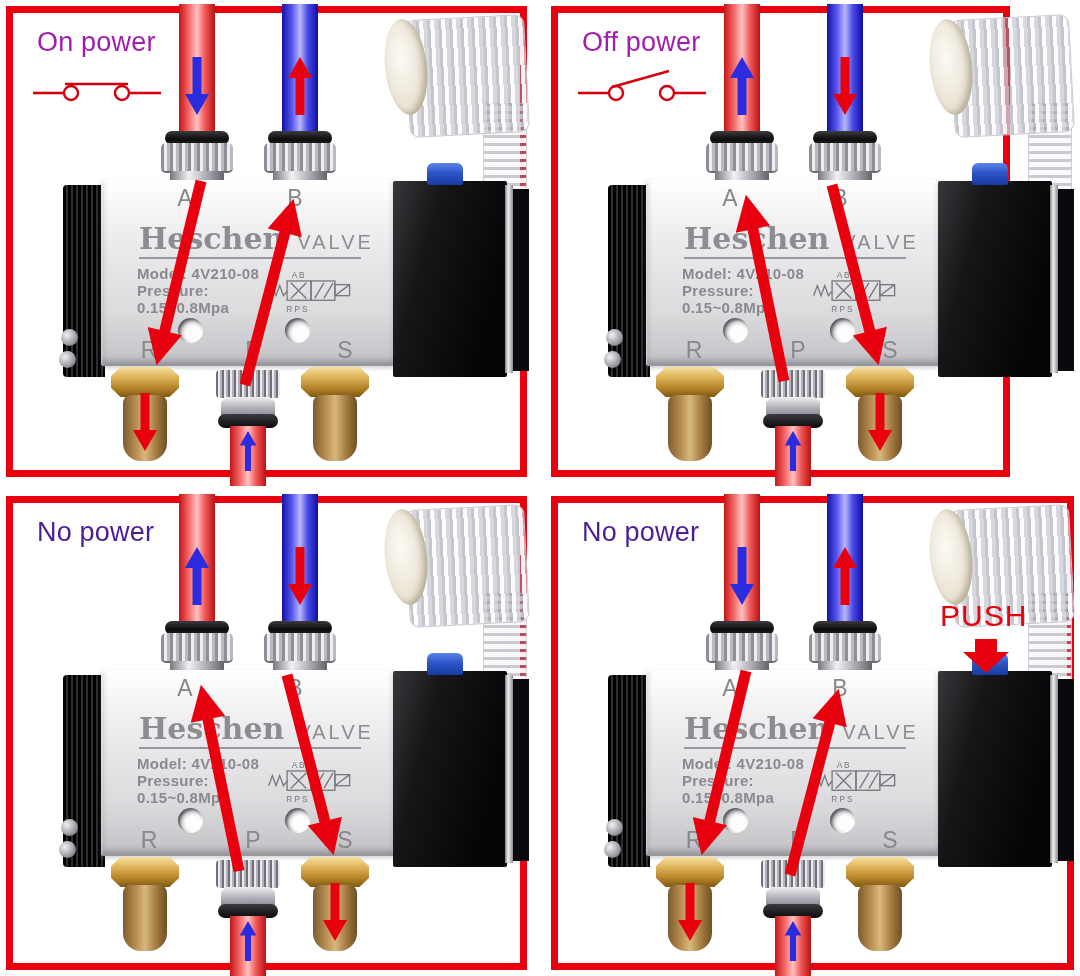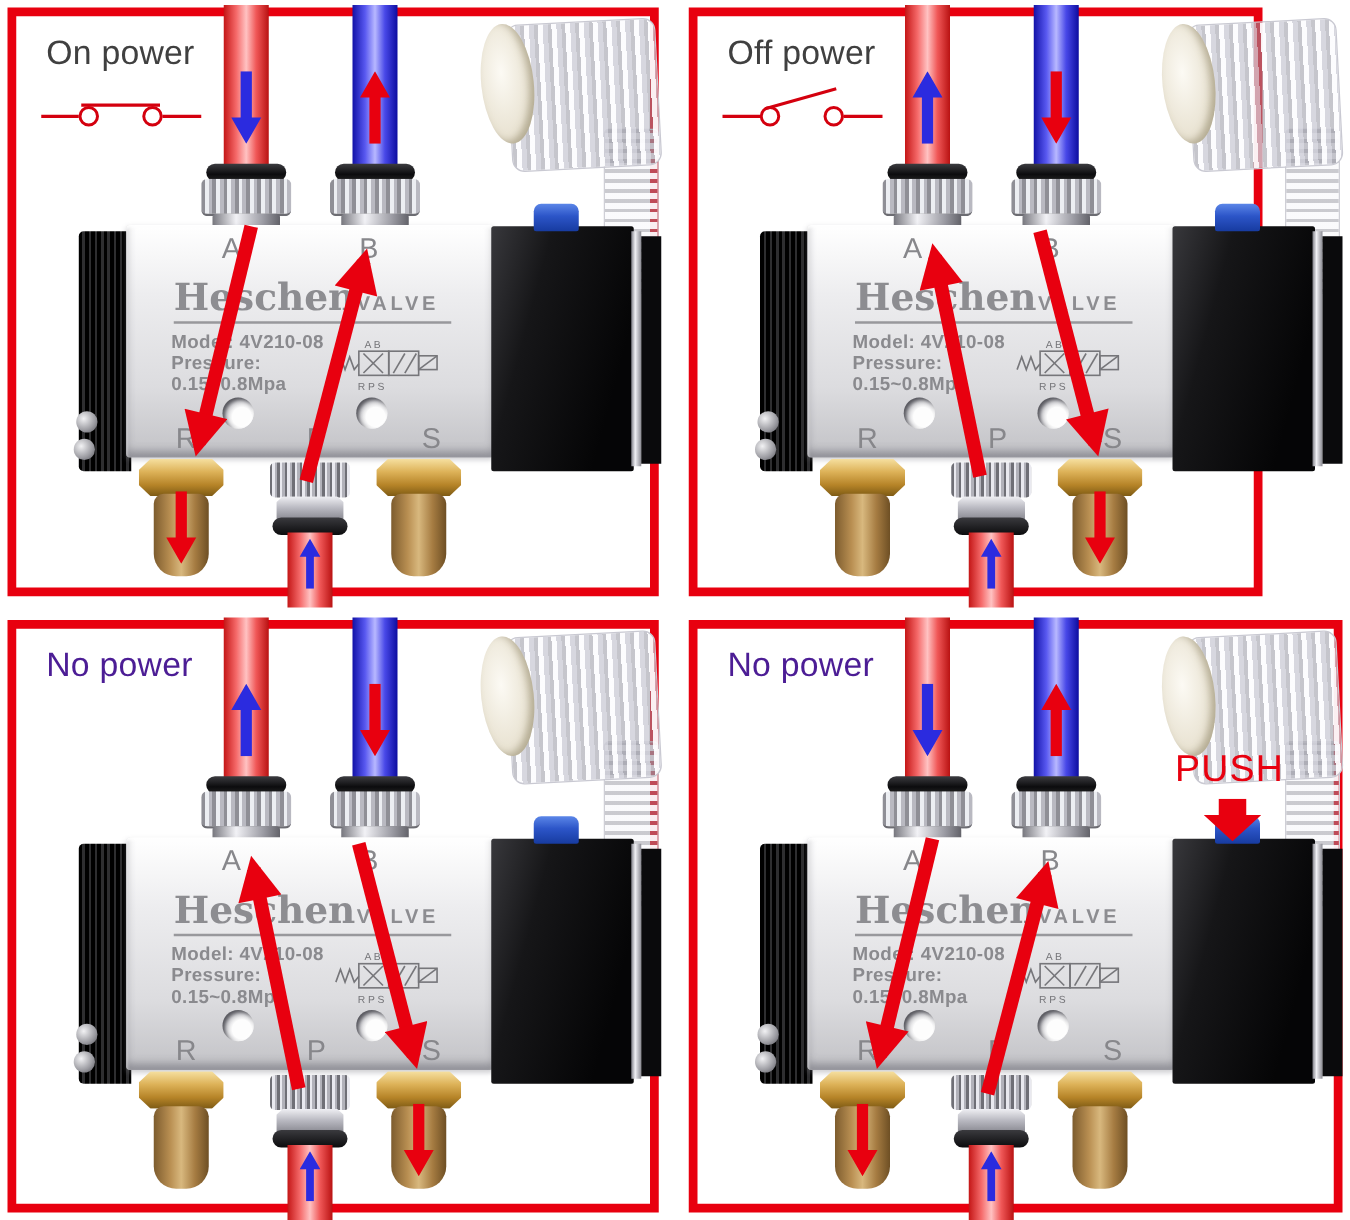--- a/index.html
+++ b/index.html
@@ -9,21 +9,21 @@
   }
   .quadrant{
     position:absolute;border:7px solid #e8000f;background:#fff;box-sizing:border-box;
   }
   #q0{left:6px;top:6px;width:521px;height:471px}
   #q1{left:551px;top:6px;width:459px;height:471px}
   #q2{left:6px;top:496px;width:521px;height:474px}
   #q3{left:551px;top:496px;width:523px;height:474px}
 
   .q-label{position:absolute;left:24px;top:14px;font-size:27px;letter-spacing:.2px;z-index:30}
-  .lbl-red .q-label{color:#404040}
+  .lbl-red .q-label{color:#a21caf}
   .lbl-black .q-label{color:#4c1d95}
 
   .switch-icon{position:absolute;left:18px;top:56px;width:134px;height:38px;z-index:30}
   .switch-icon line{stroke:#d4000e;stroke-width:2.6}
   .switch-icon circle{stroke:#d4000e;stroke-width:2.4;fill:none}
 
   
   .valve{position:absolute;left:0;top:0;width:515px;height:460px;pointer-events:none}
   .valve > *{position:absolute}
 
@@ -69,21 +69,21 @@
   .sol-strip{left:492px;top:172px;width:8px;height:188px;
     background:linear-gradient(90deg,#808088,#f0f0f4 40%,#8a8a92)}
   .sol-sliver{left:500px;top:176px;width:16px;height:182px;background:#0a0a0c}
   .sol-button{left:414px;top:150px;width:36px;height:22px;border-radius:6px 6px 2px 2px;
     background:linear-gradient(180deg,#5b86e8,#2c55c8 45%,#173ba0)}
 
   
   .brand-row{left:126px;top:211px;display:flex;align-items:baseline;border-bottom:2px solid #98989c;
     padding-bottom:3px;width:222px}
   .brand{font-family:"DejaVu Serif",serif;font-weight:bold;font-size:30px;color:#8d8d91;line-height:1}
-  .valve-word{font-size:16px;color:#8d8d91;letter-spacing:3px;margin-left:1px;font-weight:bold}
+  .valve-word{font-size:20px;color:#8d8d91;letter-spacing:3px;margin-left:13px;font-weight:normal}
   .spec{left:124px;font-size:15px;font-weight:bold;color:#8a8a8e;letter-spacing:.3px}
   .spec.model{top:252px}.spec.press{top:269px}.spec.pval{top:286px}
   .hole{width:25px;height:25px;border-radius:50%;
     background:radial-gradient(circle at 62% 62%,#fdfdfd 0 35%,#cacace 60%,#8e8e94);
     box-shadow:inset 2px 2px 3px rgba(70,70,78,.85), inset -1px -1px 2px #fff}
   .hole.h1{left:165px;top:305px}.hole.h2{left:272px;top:305px}
   .port{font-size:23px;color:#87878b;transform:translateX(-50%)}
   .port.pa{left:172px;top:172px}.port.pb{left:282px;top:172px}
   .port.pr{left:136px;top:324px}.port.pp{left:240px;top:324px}.port.ps{left:332px;top:324px}
 

